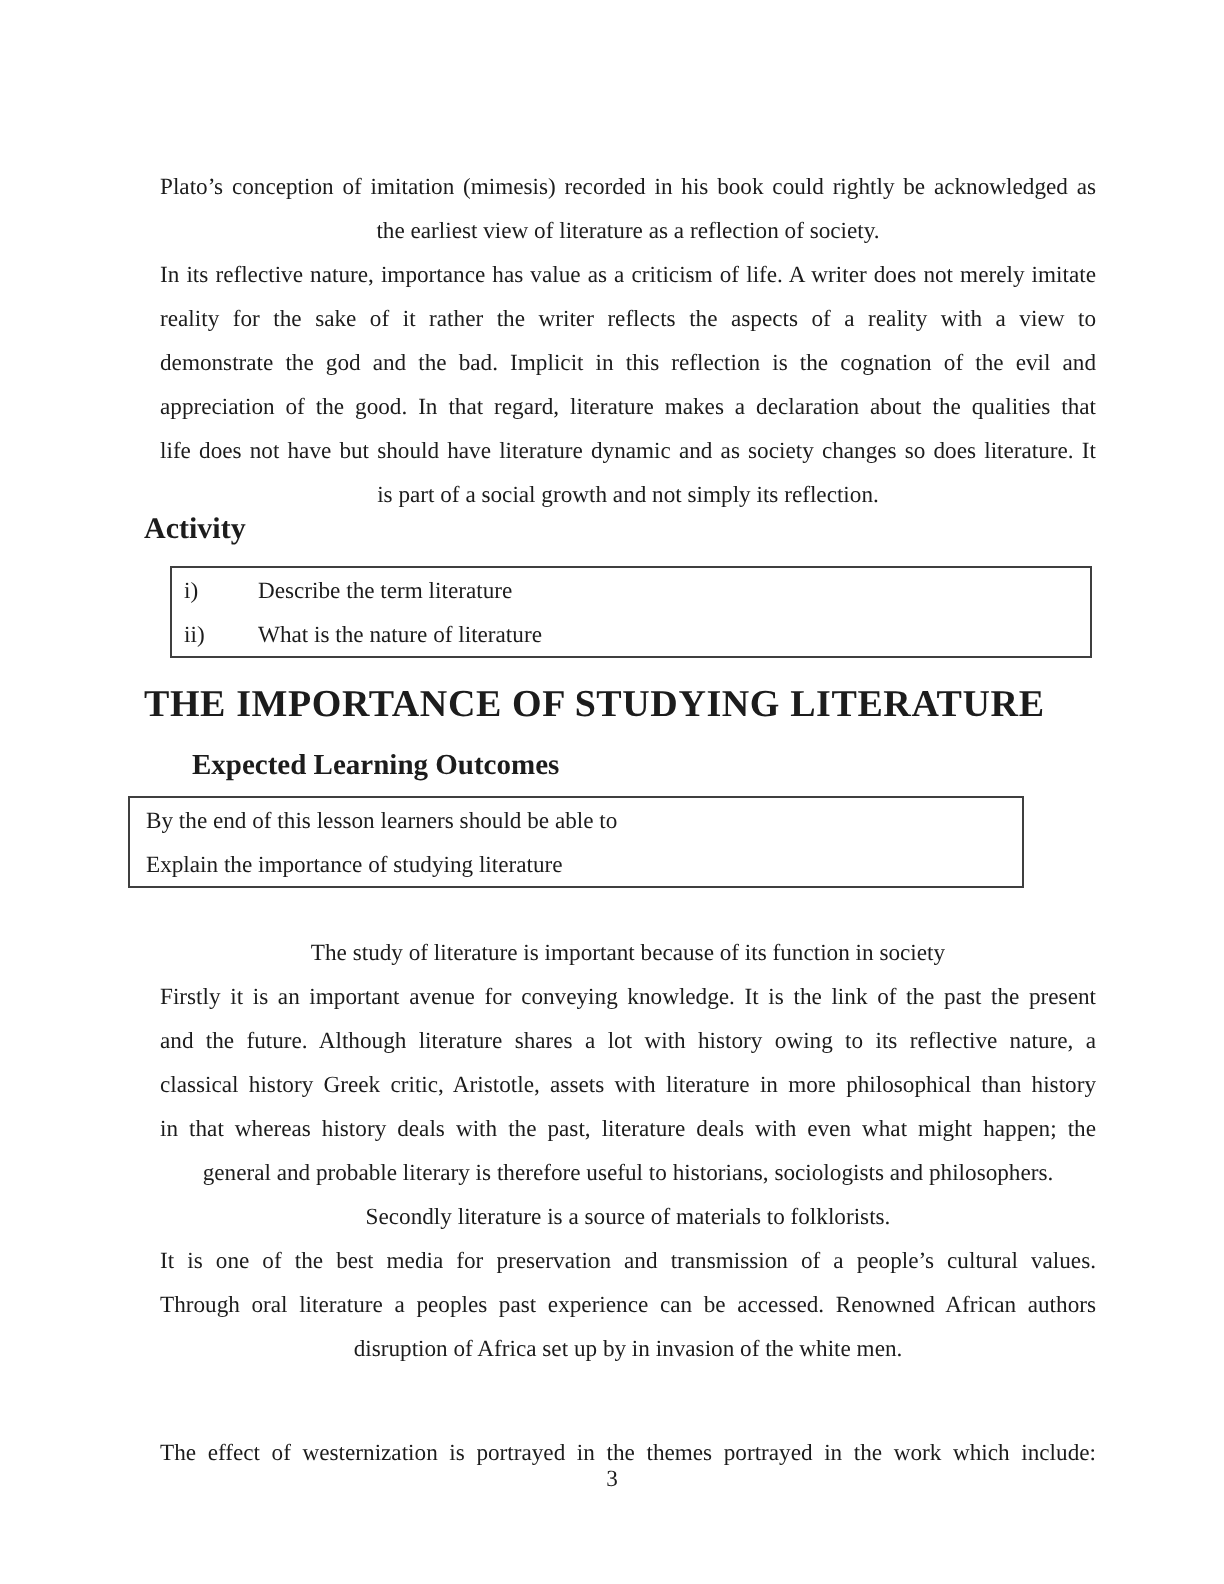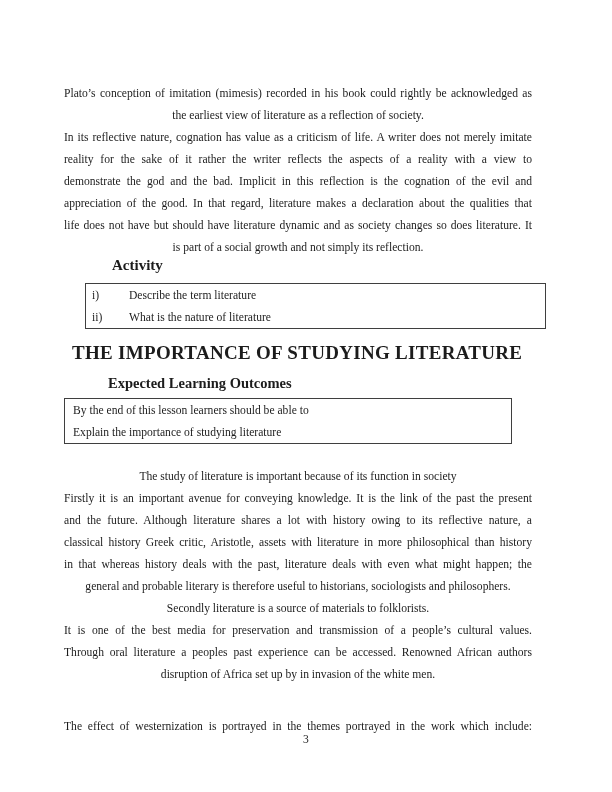--- a/index.html
+++ b/index.html
@@ -2,42 +2,42 @@
 <html><head>
 <meta charset="utf-8">
 <style>
   html,body{margin:0;padding:0;background:#ffffff;}
   .page{
     position:relative;width:612px;height:792px;background:#ffffff;
     font-family:"Liberation Serif","DejaVu Serif",serif;
     font-size:11.6px;line-height:22px;color:#1c1c1c;overflow:hidden;
   }
   .abs{position:absolute;}
-  .textcol{left:64px;width:468px;}
+  .textcol{left:80px;width:468px;}
   .ln{text-align:justify;text-align-last:justify;}
   .ln.last{text-align:center;text-align-last:auto;}
-  .h-activity{top:255px;left:72px;font-weight:bold;font-size:15px;line-height:20px;margin-left:40px;}
+  .h-activity{top:255px;left:72px;font-weight:bold;font-size:15px;line-height:20px;}
   .box{position:absolute;border:1.5px solid #3f3f3f;background:#ffffff;box-sizing:border-box;}
   .box1{top:283px;left:85px;width:461px;height:46px;padding:1px 6px;}
   .box1 .row{display:flex;line-height:22px;}
   .box1 .num{width:37px;flex:none;}
   .h-title{top:341px;left:72px;font-weight:bold;font-size:19px;line-height:24px;letter-spacing:0.3px;}
-  .h-sub{top:373px;left:108px;font-weight:bold;font-size:14.5px;line-height:21px;}
+  .h-sub{top:373px;left:96px;font-weight:bold;font-size:14.5px;line-height:21px;}
   .box2{top:398px;left:64px;width:448px;height:46px;padding:1px 8px;line-height:22px;}
   .pagenum{top:729px;left:72px;width:468px;text-align:center;}
 </style>
 </head>
 <body>
 
 <div class="page">
 
   <div class="abs textcol" style="top:83px">
     <div class="ln">Plato’s conception of imitation (mimesis) recorded in his book could rightly be acknowledged as</div>
     <div class="ln last">the earliest view of literature as a reflection of society.</div>
-    <div class="ln">In its reflective nature, cognation has value as a criticism of life. A writer does not merely imitate</div>
+    <div class="ln">In its reflective nature, importance has value as a criticism of life. A writer does not merely imitate</div>
     <div class="ln">reality for the sake of it rather the writer reflects the aspects of a reality with a view to</div>
     <div class="ln">demonstrate the god and the bad. Implicit in this reflection is the cognation of the evil and</div>
     <div class="ln">appreciation of the good. In that regard, literature makes a declaration about the qualities that</div>
     <div class="ln">life does not have but should have literature dynamic and as society changes so does literature. It</div>
     <div class="ln last">is part of a social growth and not simply its reflection.</div>
   </div>
 
   <div class="abs h-activity">Activity</div>
 
   <div class="box box1">

